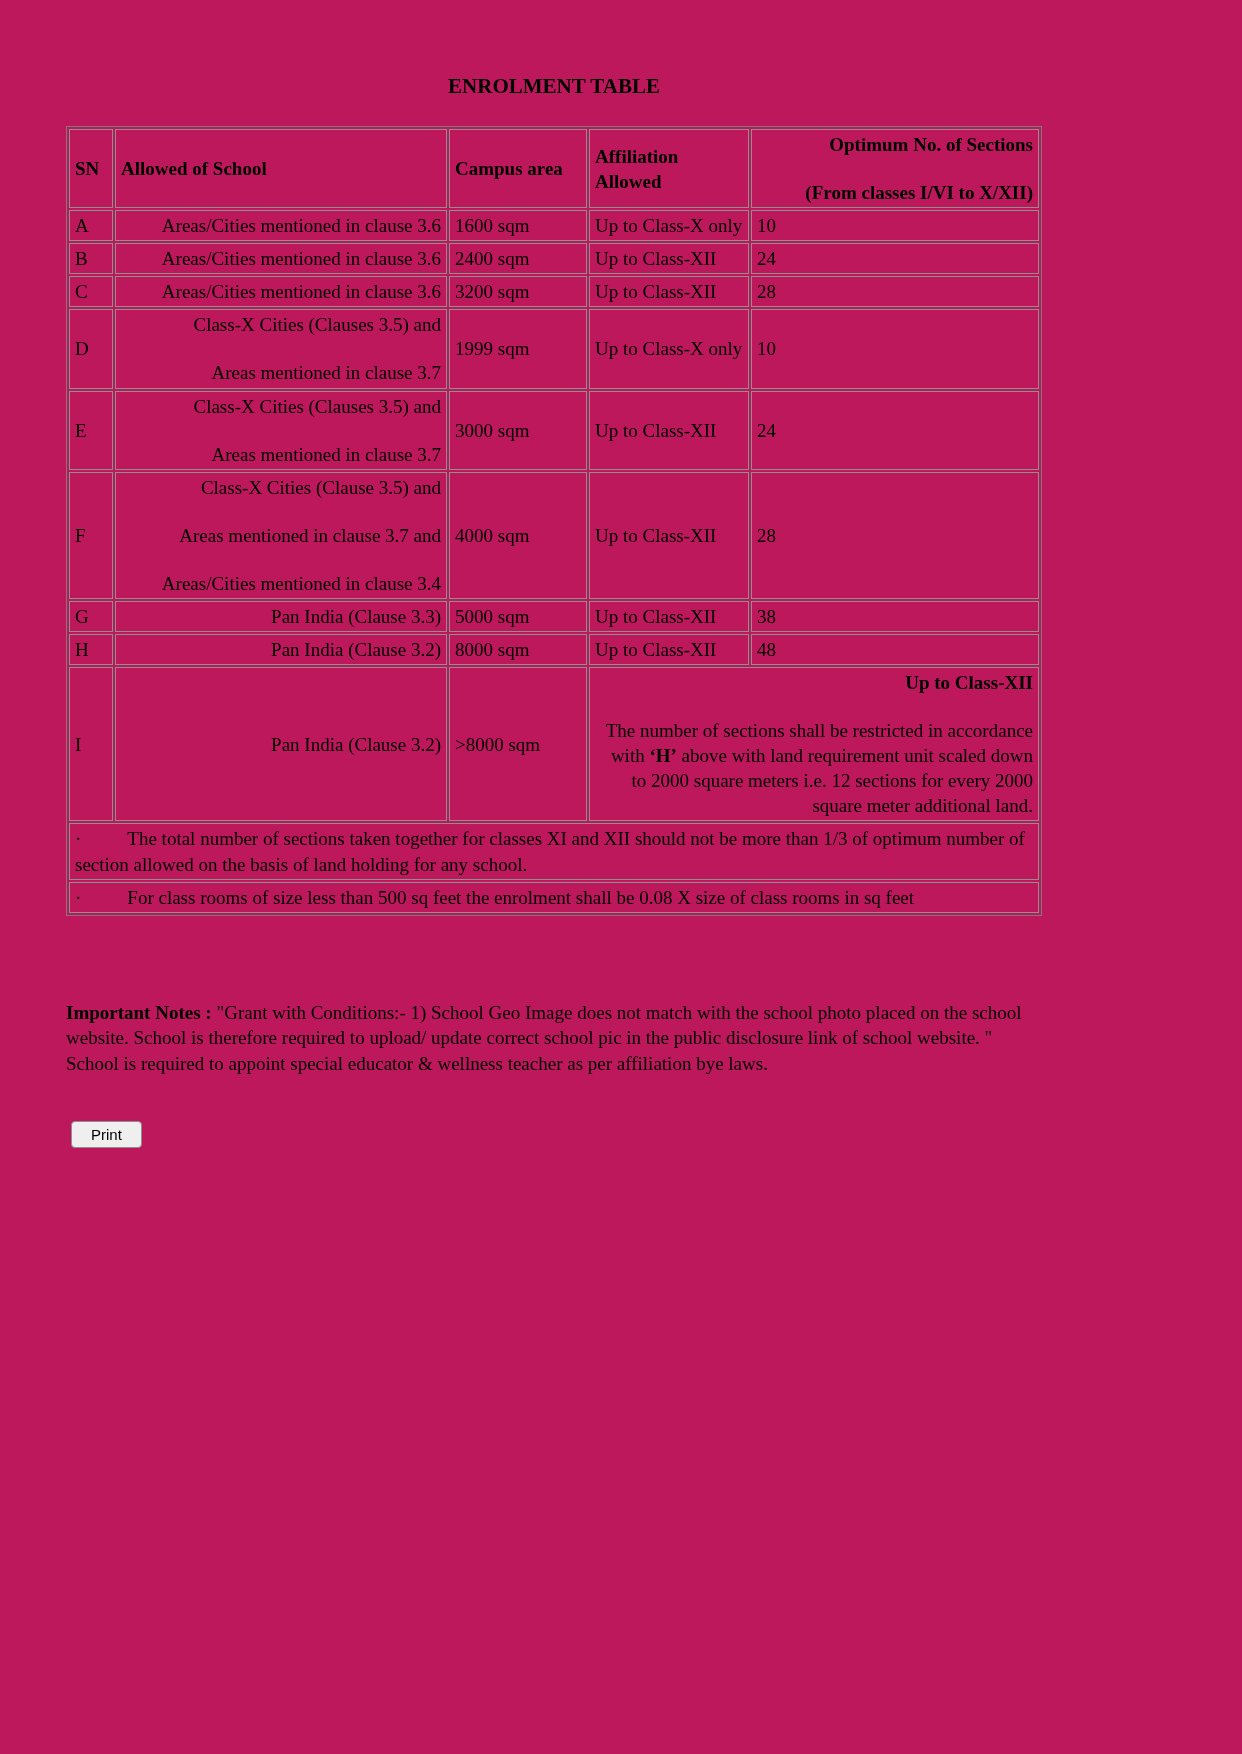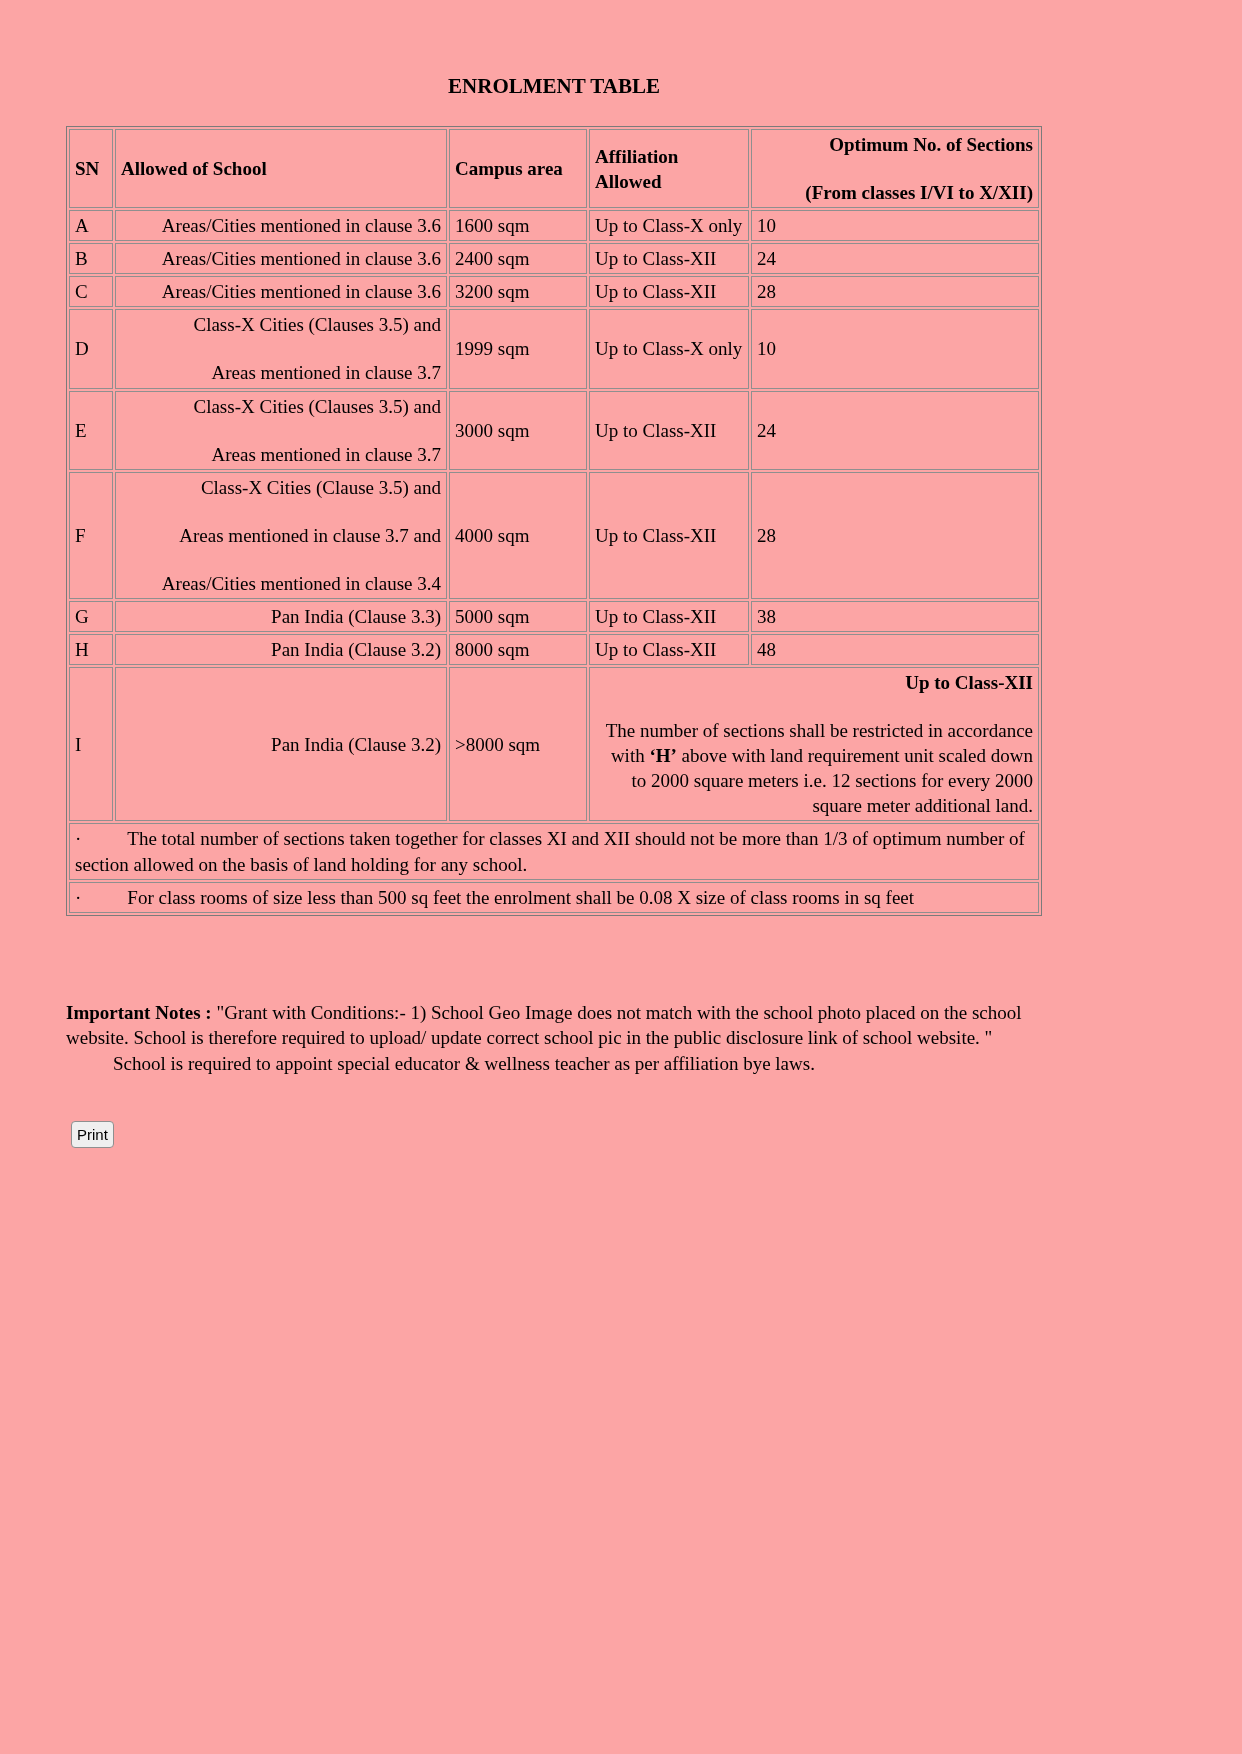--- a/index.html
+++ b/index.html
@@ -1,21 +1,21 @@
 <!DOCTYPE html>
 <html><head>
 <meta charset="utf-8">
 <style>
   * { box-sizing: border-box; }
   html, body { margin: 0; padding: 0; background: #ffffff; }
   .page {
     position: relative;
     width: 1242px;
     height: 1754px;
-    background: #fca5a5;
+    background: #be185d;
     font-family: "Liberation Serif", "DejaVu Serif", serif;
     font-size: 19px;
     color: #000000;
     overflow: hidden;
   }
   .content { margin-left: 66px; width: 976px; }
 
   .title {
     margin: 74px 0 27px 0;
     font-size: 21px;
@@ -43,31 +43,31 @@
   table.enrol p { margin: 23px 0; text-align: right; }
   table.enrol p:first-child { margin-top: 0; }
   table.enrol p:last-child { margin-bottom: 0; }
   .bold { font-weight: bold; }
   .note-bullet { padding-right: 46px; }
 
   .important-notes {
     margin: 84px 0 0 0;
     line-height: 1.34;
   }
-  .important-notes .line2 { display: block; margin-left: 47px; }
+  .important-notes .line2 { display: block; }
 
   .print-btn {
     margin: 45px 0 0 5px;
     font-family: "Liberation Sans", "DejaVu Sans", sans-serif;
     font-size: 15px;
     color: #000000;
     background: #efefef;
     border: 1px solid #8f8f8f;
     border-radius: 4px;
-    padding: 4px 5px;
+    padding: 4px 19px;
     cursor: pointer;
   }
 </style>
 </head>
 <body>
 
 <div class="page">
   <div class="content">
 
     <div class="title">ENROLMENT TABLE</div>

